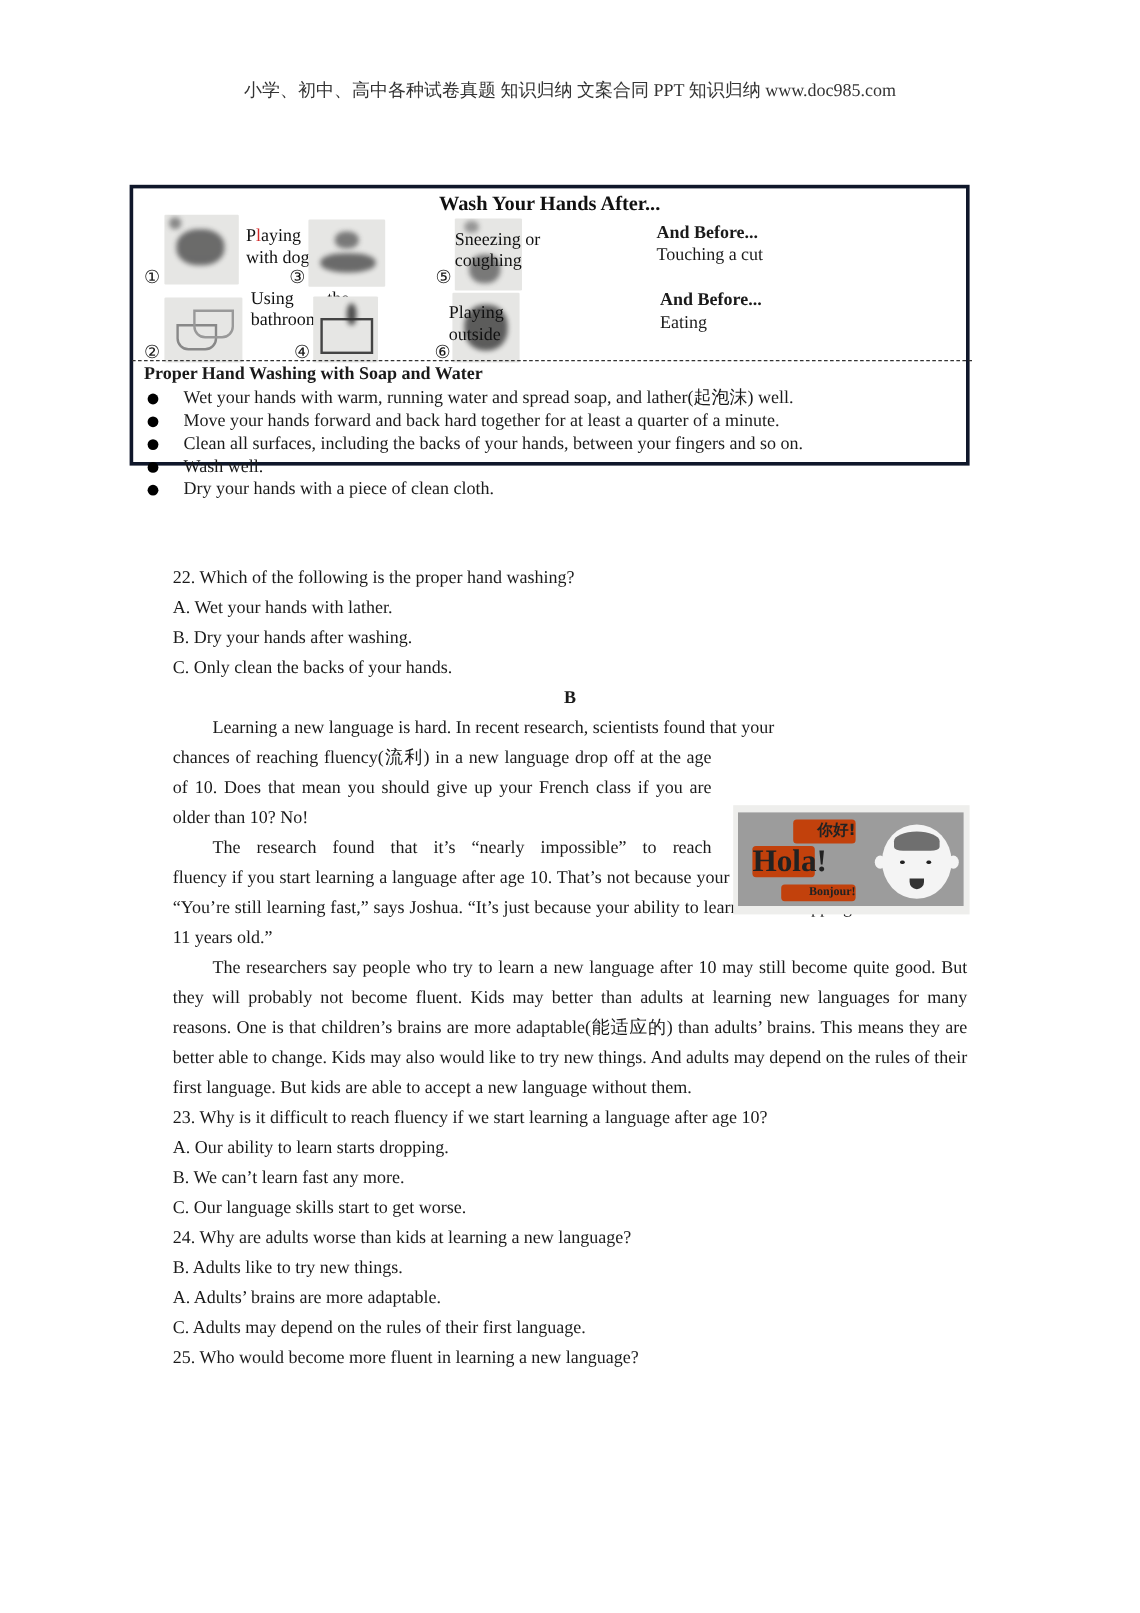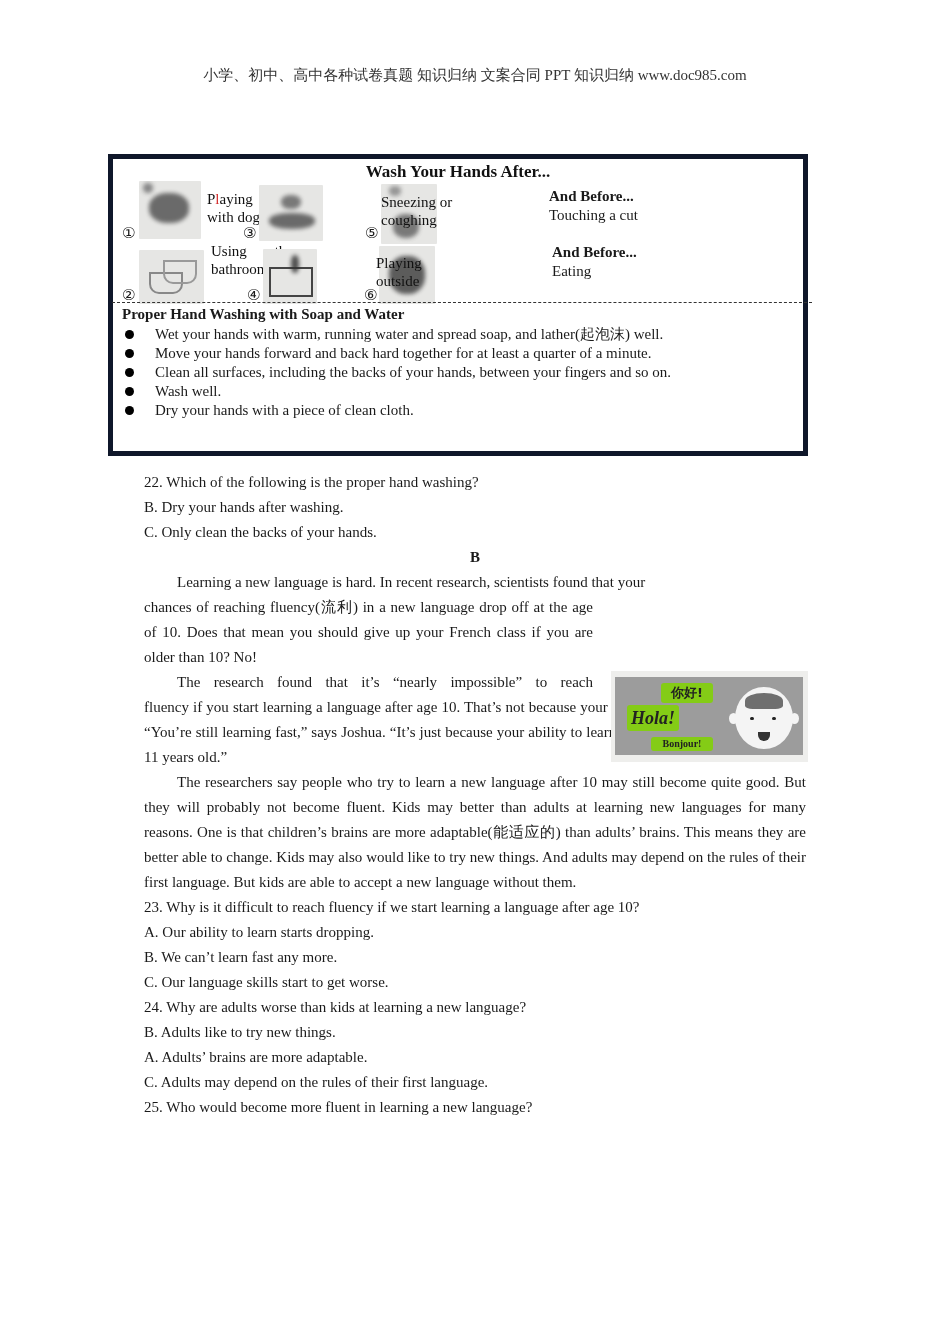--- a/index.html
+++ b/index.html
@@ -6,22 +6,22 @@
     body {
       width: 950px; height: 1344px; background: #ffffff; position: relative;
       font-family: "Liberation Serif", "DejaVu Serif", serif; color: #1a1a1a;
       overflow: hidden;
     }
     .header-line {
       position: absolute; top: 66px; left: 0; width: 950px; text-align: center;
       font-size: 15px; color: #333;
     }
     .box {
-      position: absolute; left: 108px; top: 154px; width: 700px; height: 302px;
-      border: 5px solid #0f172a; box-sizing: border-box;
+      position: absolute; left: 108px; top: 154px; width: 700px; height: 234px;
+      border: 3px solid #0f172a; box-sizing: border-box;
     }
     .box-title {
       position: absolute; top: 3px; left: 0; width: 100%; text-align: center;
       font-weight: bold; font-size: 17px; color: #111;
     }
     .pic {
       position: absolute; background: #e6e6e4; border-radius: 1px; overflow: hidden;
     }
     .pic .blob {
       position: absolute; background: #555; border-radius: 45%; filter: blur(2px); opacity: .85;
@@ -45,21 +45,21 @@
     .center-b { text-align: center; font-weight: bold; }
     .para { text-align: justify; line-height: 25px; }
     .indent { text-indent: 33px; }
     .passage-img {
       position: absolute; left: 611px; top: 671px; width: 197px; height: 91px;
       background: #eeeeec; box-sizing: border-box;
     }
     .passage-img .inner {
       position: absolute; left: 4px; top: 6px; width: 188px; height: 78px; background: #9c9c9c;
     }
-    .bubble { position: absolute; background: #84cc16; color: #222; font-weight: bold; border-radius: 3px; text-align: center; }
+    .bubble { position: absolute; background: #c2410c; color: #222; font-weight: bold; border-radius: 3px; text-align: right; }
     .face {
       position: absolute; left: 120px; top: 10px; width: 58px; height: 62px; border-radius: 50%;
       background: #f4f4f4;
     }
     .brain { position: absolute; left: 10px; top: 6px; width: 38px; height: 16px; border-radius: 50% 50% 20% 20%; background: #6f6f6f; }
     .eye { position: absolute; top: 30px; width: 4px; height: 3px; background: #222; border-radius: 2px; }
     .mouth { position: absolute; left: 23px; top: 45px; width: 12px; height: 9px; border-radius: 0 0 7px 7px; background: #333; }
     .ear { position: absolute; top: 26px; width: 9px; height: 11px; border-radius: 50%; background: #f4f4f4; }
   </style>
 </head>
@@ -137,20 +137,21 @@
     <li><span class="dot"></span><span>Wet your hands with warm, running water and spread soap, and lather(起泡沫) well.</span></li>
     <li><span class="dot"></span><span>Move your hands forward and back hard together for at least a quarter of a minute.</span></li>
     <li><span class="dot"></span><span>Clean all surfaces, including the backs of your hands, between your fingers and so on.</span></li>
     <li><span class="dot"></span><span>Wash well.</span></li>
     <li><span class="dot"></span><span>Dry your hands with a piece of clean cloth.</span></li>
   </ul>
 </div>
 
 <div class="content">
   <div class="ln">22. Which of the following is the proper hand washing?</div>
+  <div class="ln">A. Wet your hands with lather.</div>
   <div class="ln">B. Dry your hands after washing.</div>
   <div class="ln">C. Only clean the backs of your hands.</div>
   <div class="ln center-b">B</div>
 
   <div class="ln indent">Learning a new language is hard. In recent research, scientists found that your</div>
   <div class="para" style="width:449px;">chances of reaching fluency(流利) in a new language drop off at the age of 10. Does that mean you should give up your French class if you are older than 10? No!</div>
   <div class="para indent" style="width:449px;text-align-last:justify;">The research found that it’s “nearly impossible” to reach</div>
   <div class="para">fluency if you start learning a language after age 10. That’s not because your language sills start to get worse. “You’re still learning fast,” says Joshua. “It’s just because your ability to learn starts dropping at around 10 or 11 years old.”</div>
   <div class="para indent">The researchers say people who try to learn a new language after 10 may still become quite good. But they will probably not become fluent. Kids may better than adults at learning new languages for many reasons. One is that children’s brains are more adaptable(能适应的) than adults’ brains. This means they are better able to change. Kids may also would like to try new things. And adults may depend on the rules of their first language. But kids are able to accept a new language without them.</div>
 
@@ -161,21 +162,21 @@
   <div class="ln">24. Why are adults worse than kids at learning a new language?</div>
   <div class="ln">B. Adults like to try new things.</div>
   <div class="ln">A. Adults’ brains are more adaptable.</div>
   <div class="ln">C. Adults may depend on the rules of their first language.</div>
   <div class="ln">25. Who would become more fluent in learning a new language?</div>
 </div>
 
 <div class="passage-img">
   <div class="inner">
     <div class="bubble" style="left:46px;top:6px;width:52px;height:20px;font-size:13px;line-height:20px;font-family:'DejaVu Sans',sans-serif;">你好!</div>
-    <div class="bubble" style="left:12px;top:28px;width:52px;height:26px;font-size:18px;line-height:26px;font-style:italic;">Hola!</div>
+    <div class="bubble" style="left:12px;top:28px;width:52px;height:26px;font-size:26px;line-height:26px;">Hola!</div>
     <div class="bubble" style="left:36px;top:60px;width:62px;height:14px;font-size:10px;line-height:14px;">Bonjour!</div>
     <div class="face">
       <div class="brain"></div>
       <div class="ear" style="left:-6px;"></div>
       <div class="ear" style="left:55px;"></div>
       <div class="eye" style="left:15px;"></div>
       <div class="eye" style="left:37px;"></div>
       <div class="mouth"></div>
     </div>
   </div>

